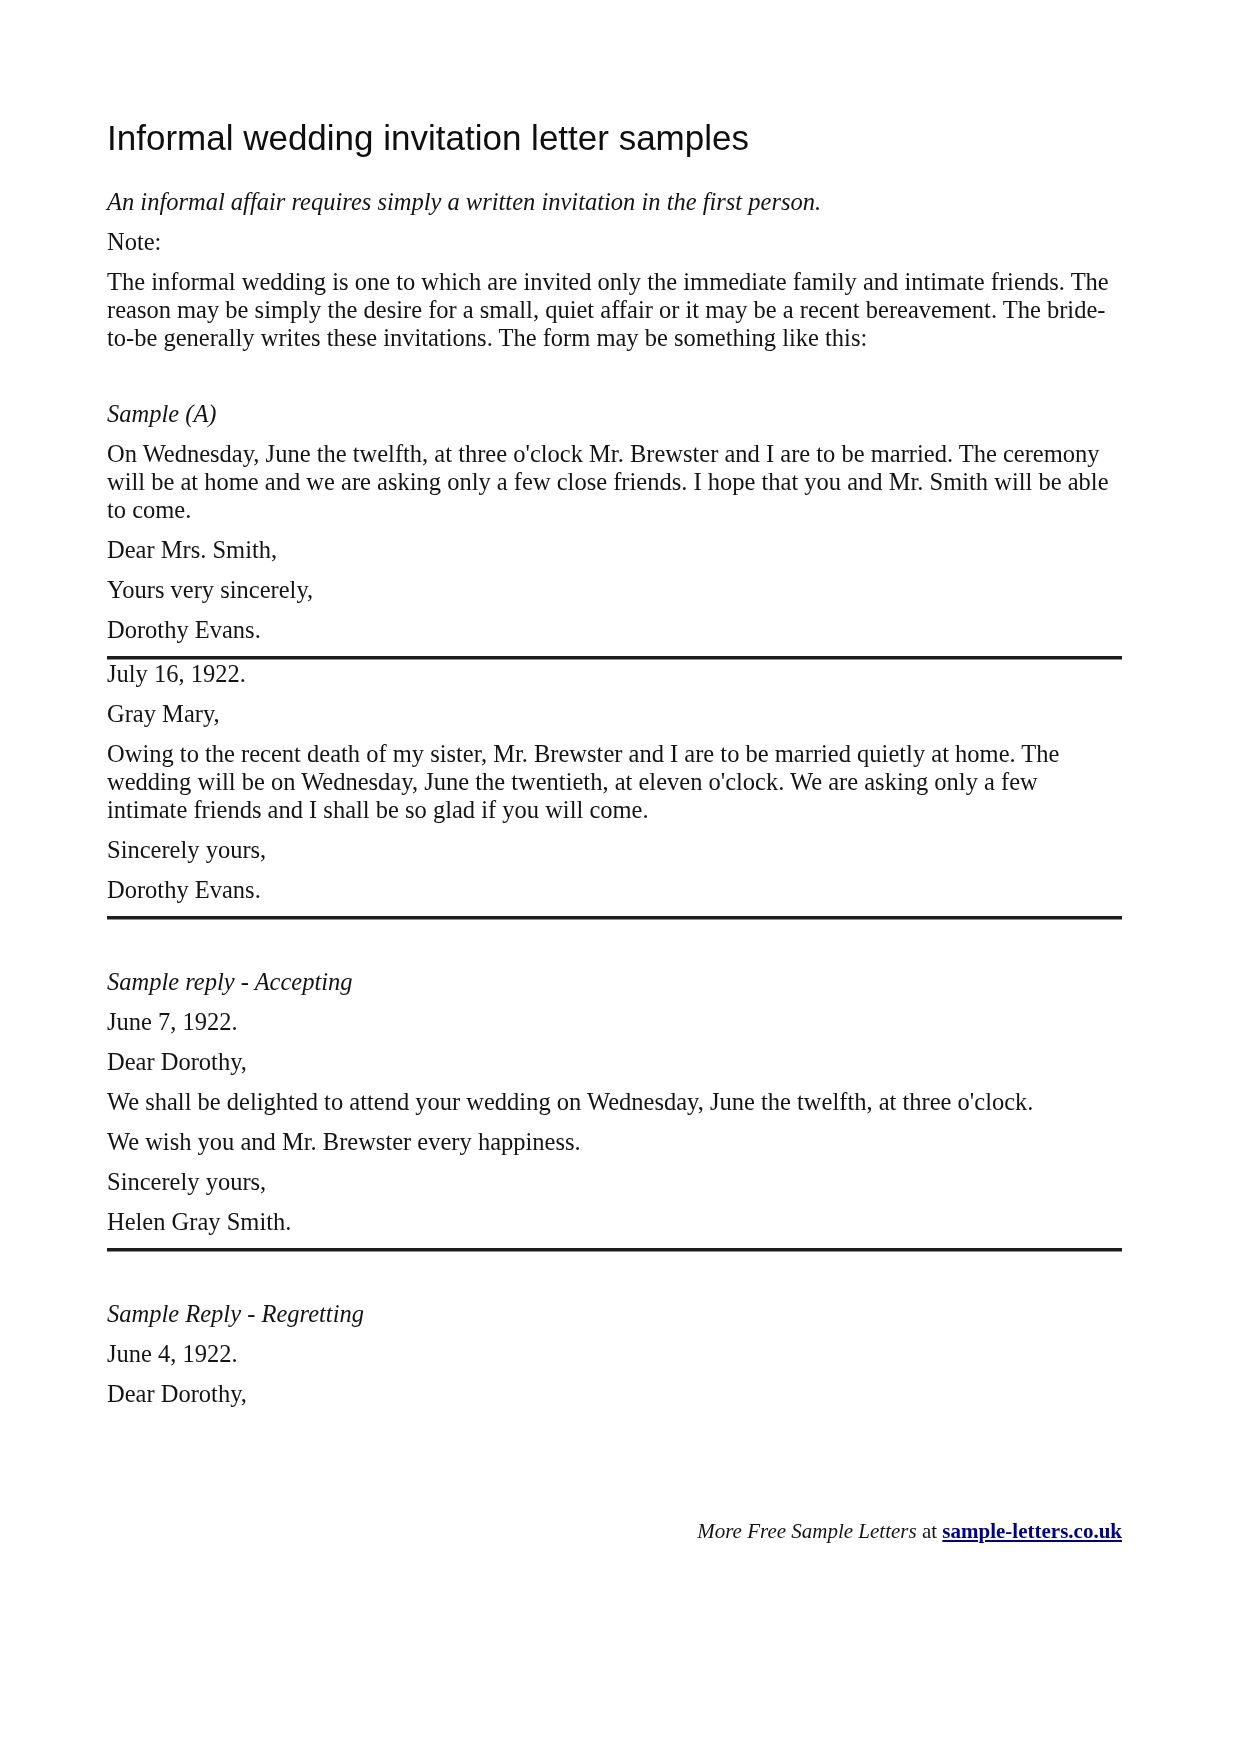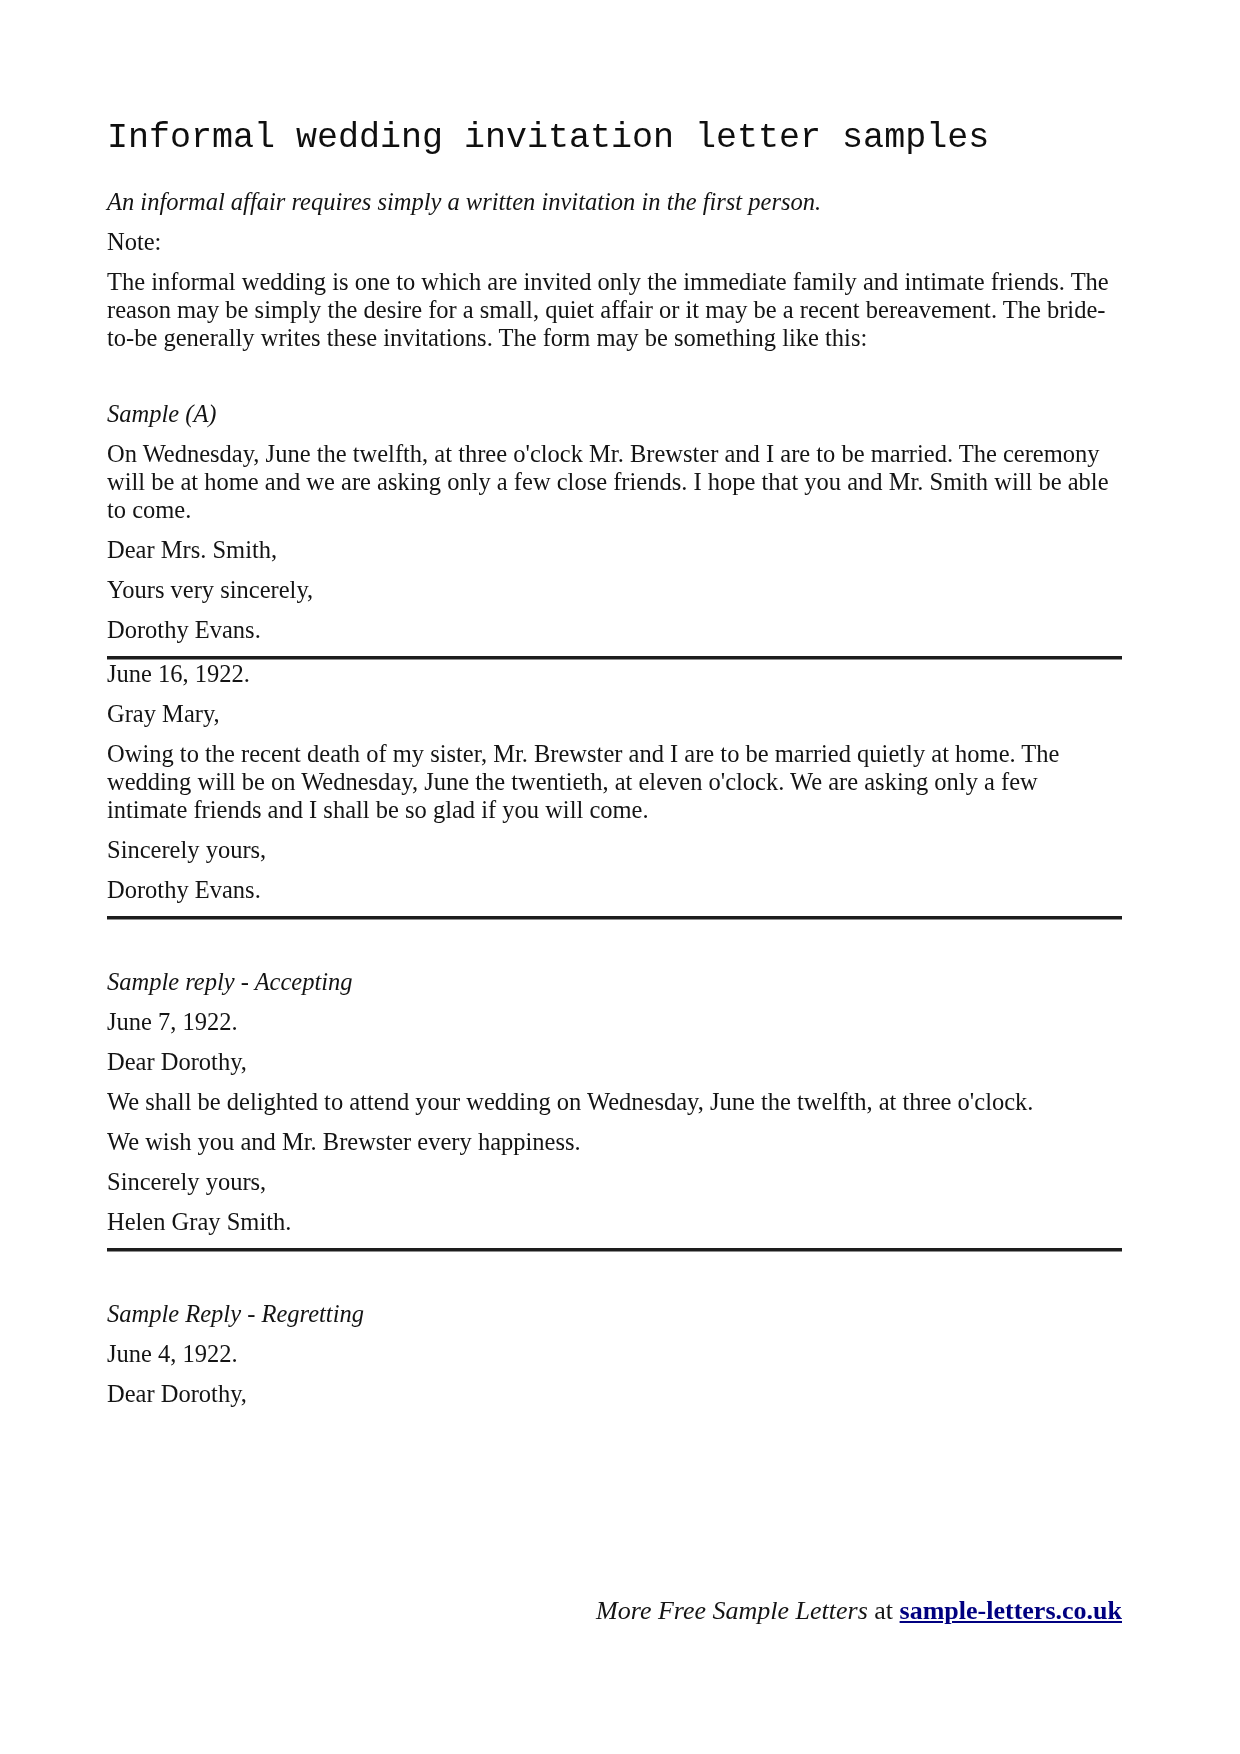--- a/index.html
+++ b/index.html
@@ -8,21 +8,21 @@
     width: 1240px;
     height: 1754px;
     box-sizing: border-box;
     padding: 118px 118px 0 107px;
     background: #ffffff;
     font-family: "Liberation Serif", serif;
     color: #141414;
     overflow: hidden;
   }
   h1.title {
-    font-family: Liberation Mono, monospace;
+    font-family: Liberation Sans, sans-serif;
     font-weight: 400;
     font-size: 35px;
     line-height: 1.15;
     margin: 0 0 30px 0;
     color: #0f0f0f;
   }
   p.body {
     font-size: 24.5px;
     line-height: 28px;
     margin: 0 0 12px 0;
@@ -32,22 +32,22 @@
   hr.rule {
     border: none;
     height: 3px;
     background: #1d1d1d;
     border-bottom: 1px solid #8e8e8e;
     margin: 5px 0 0 0;
   }
   .footer {
     position: absolute;
     right: 118px;
-    top: 1596px;
-    font-size: 26px;
+    top: 1516px;
+    font-size: 21px;
     line-height: 30px;
     white-space: nowrap;
     color: #141414;
   }
   .footer .f-link {
     font-weight: bold;
     text-decoration: underline;
   }
 </style>
 </head>
@@ -65,21 +65,21 @@
   <section class="sample">
     <p class="body heading italic">Sample (A)</p>
         <p class="body">On Wednesday, June the twelfth, at three o'clock Mr. Brewster and I are to be married. The ceremony will be at home and we are asking only a few close friends. I hope that you and Mr. Smith will be able to come.</p>
         <p class="body">Dear Mrs. Smith,</p>
         <p class="body">Yours very sincerely,</p>
         <p class="body">Dorothy Evans.</p>
         <hr class="rule">
   </section>
 
   <section class="sample">
-    <p class="body">June 16, 1922.</p>
+    <p class="body">July 16, 1922.</p>
         <p class="body">Gray Mary,</p>
         <p class="body">Owing to the recent death of my sister, Mr. Brewster and I are to be married quietly at home. The wedding will be on Wednesday, June the twentieth, at eleven o'clock. We are asking only a few intimate friends and I shall be so glad if you will come.</p>
         <p class="body">Sincerely yours,</p>
         <p class="body">Dorothy Evans.</p>
         <hr class="rule">
   </section>
 
   <section class="sample">
     <p class="body heading italic">Sample reply - Accepting</p>
     <p class="body">June 7, 1922.</p>

